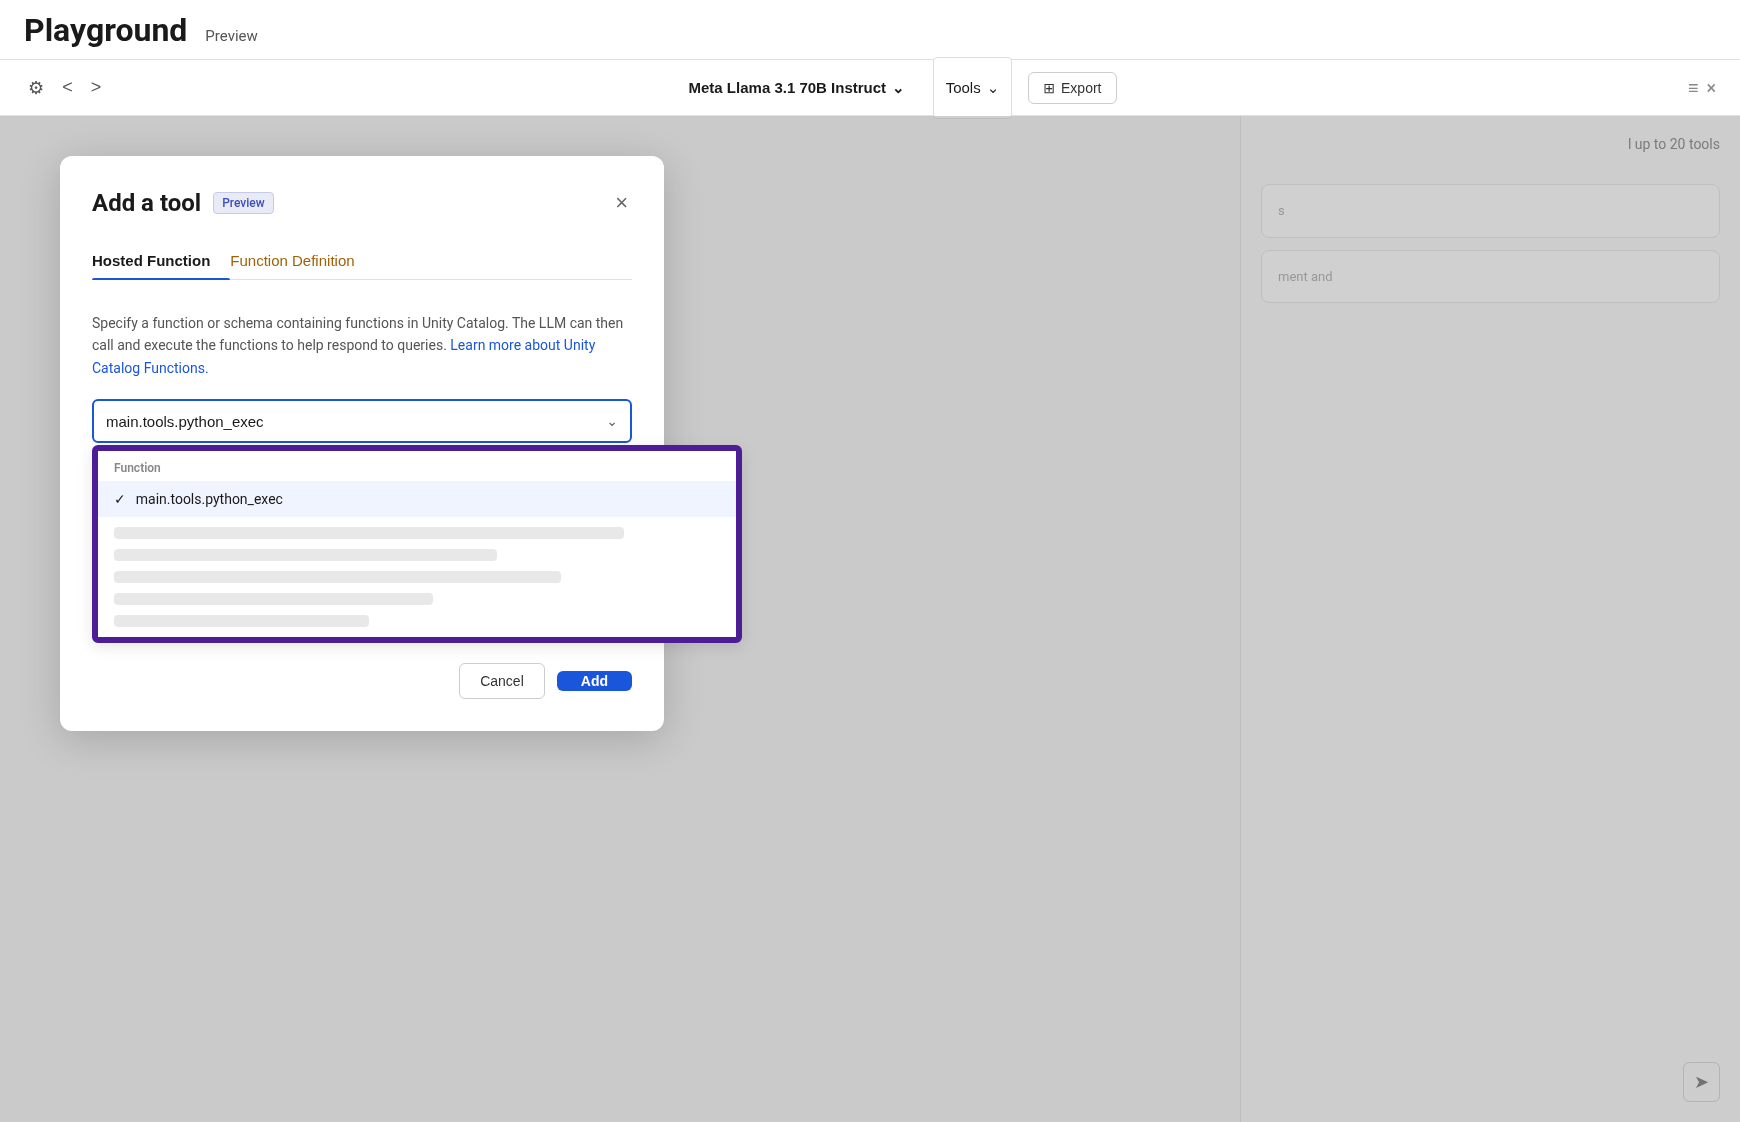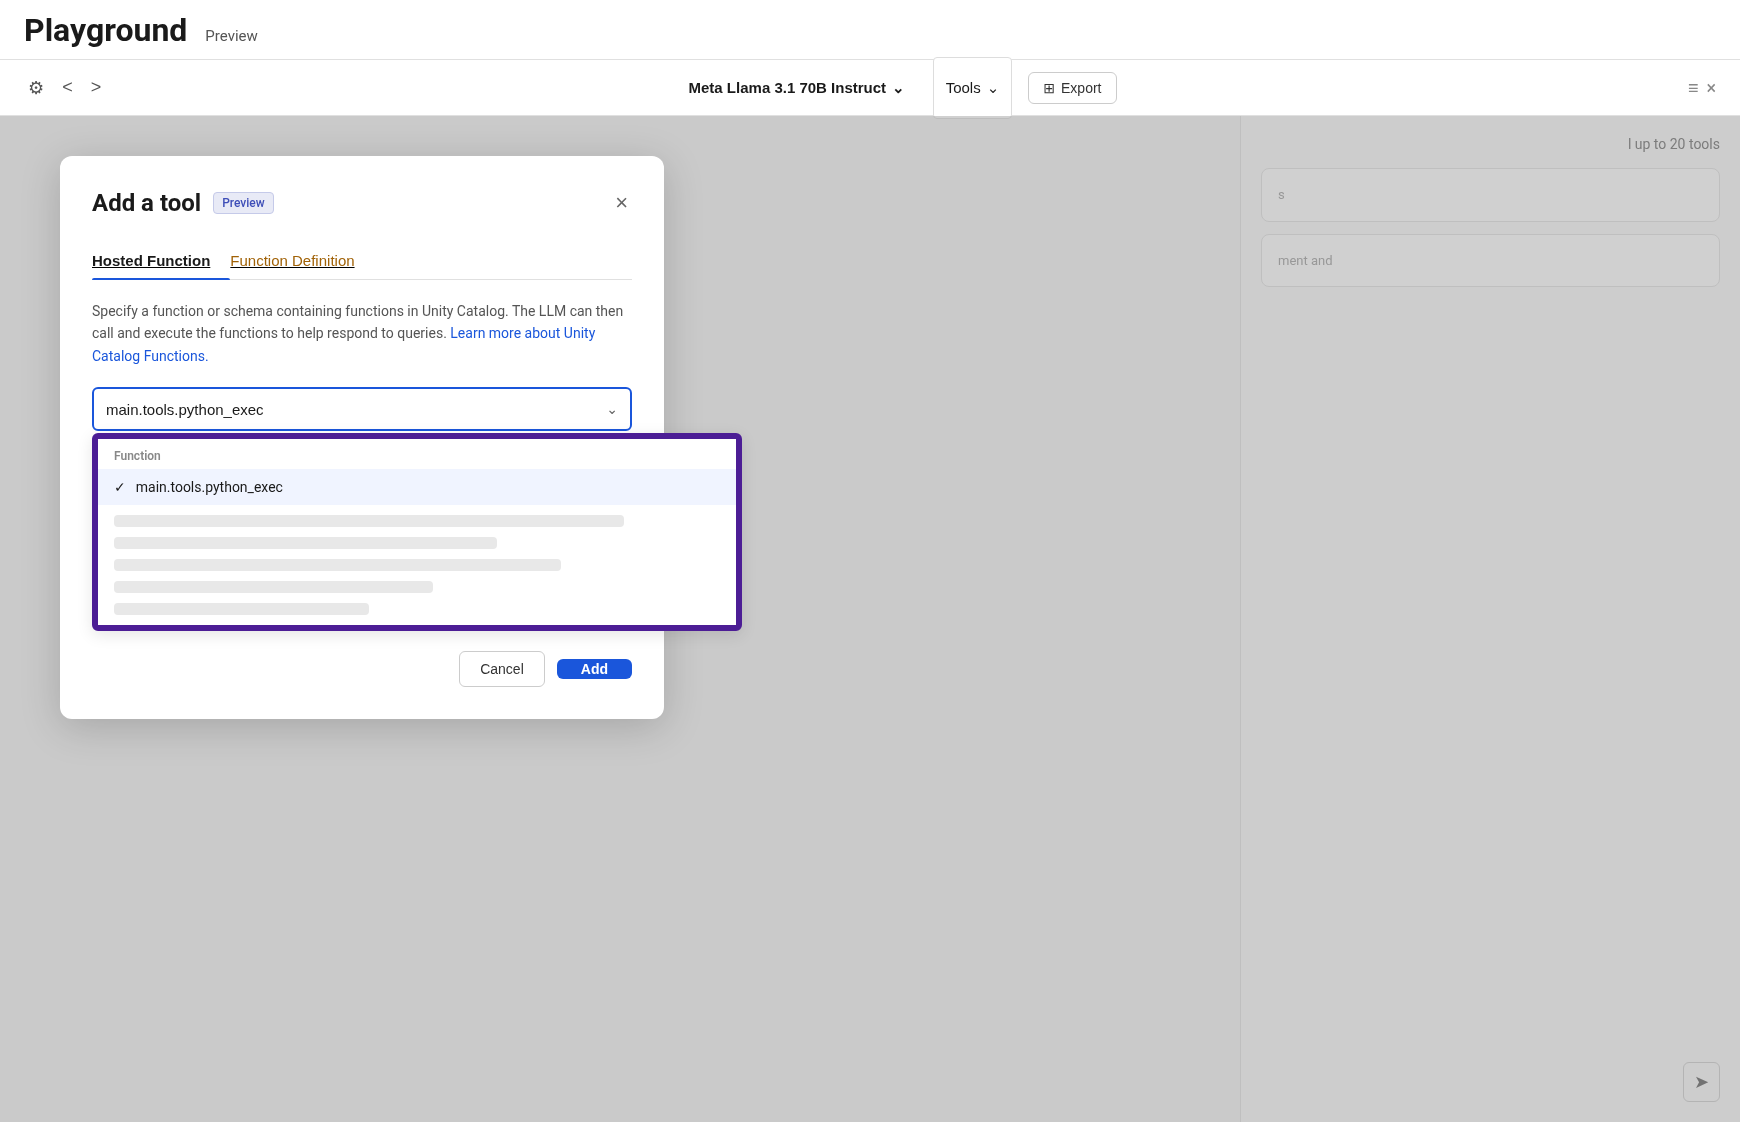--- a/index.html
+++ b/index.html
@@ -135,21 +135,21 @@
       width: 500px;
       height: 100%;
       background: #f9f9f9;
       border-left: 1px solid #e0e0e0;
       padding: 20px;
     }
     .panel-hint {
       font-size: 14px;
       color: #666;
       text-align: right;
-      margin-bottom: 16px;
+      margin-bottom: 32px;
     }
     .panel-card {
       background: #fff;
       border: 1px solid #e0e0e0;
       border-radius: 8px;
       padding: 16px;
       margin-bottom: 12px;
       font-size: 13px;
       color: #555;
     }
@@ -213,22 +213,21 @@
       color: #666;
       line-height: 1;
       padding: 4px;
       border-radius: 4px;
     }
 
     
     .modal-tabs {
       display: flex;
       border-bottom: 1px solid #e0e0e0;
-      margin-bottom: 20px;
-      text-decoration: underline;
+      margin-bottom: 32px;
     }
     .tab {
       padding: 10px 20px 10px 0;
       font-size: 15px;
       cursor: pointer;
       border: none;
       background: none;
       color: #a16207;
       font-weight: 500;
       position: relative;

